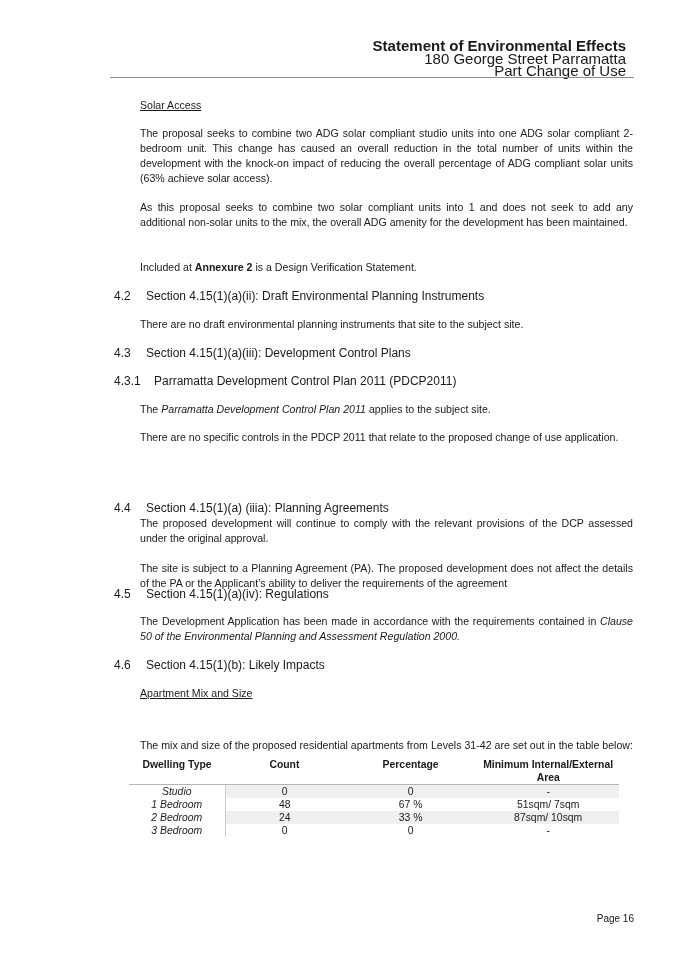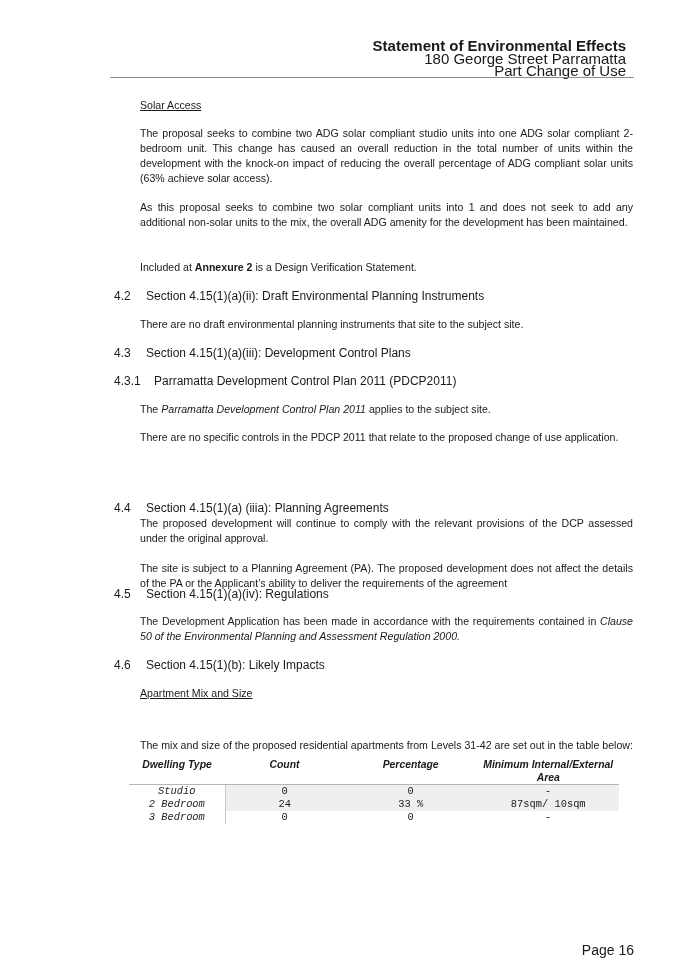--- a/index.html
+++ b/index.html
@@ -24,32 +24,32 @@
     .heading .num { display: inline-block; width: 32px; }
     .heading.h3 .num { width: 40px; }
     .it { font-style: italic; }
     .b { font-weight: bold; }
 
     table.mix {
       position: absolute; left: 129px; top: 756px; width: 490px;
       border-collapse: collapse; font-size: 10.4px;
     }
     table.mix th {
-      font-weight: bold; font-style: italic; text-align: center; vertical-align: top;
+      font-weight: bold; text-align: center; vertical-align: top;
       padding: 2px 2px 0 2px; line-height: 13px;
       border-bottom: 1.5px solid #b5b5b5;
     }
-    table.mix td { text-align: center; padding: 0 2px; line-height: 13px; height: 13px; font-family: Liberation Mono, monospace; }
+    table.mix td { text-align: center; padding: 0 2px; line-height: 13px; height: 13px; }
     table.mix td.type { font-style: italic; border-right: 1.5px solid #c8c8c8; }
     table.mix tr.shade td { background: #efefef; }
     table.mix tr.shade td.type { background: #ffffff; }
     table.mix tr.total td { font-weight: bold; }
     .c1 { width: 95px; } .c2 { width: 120px; } .c3 { width: 134px; } .c4 { width: 141px; margin-left: 16px; }
 
-    .footer { position: absolute; right: 48px; top: 942px; font-size: 14px; }
+    .footer { position: absolute; right: 48px; top: 913px; font-size: 10px; }
   </style>
 </head>
 <body>
 
 <div class="header">
   <div class="title">Statement of Environmental Effects</div>
   <div>180 George Street Parramatta</div>
   <div>Part Change of Use</div>
 </div>
 <div class="header-rule"></div>
@@ -90,20 +90,26 @@
         <th class="c4">Minimum Internal/External Area</th>
       </tr>
     </thead>
     <tbody>
       <tr class="shade">
         <td class="type">Studio</td>
         <td>0</td>
         <td>0</td>
         <td>-</td>
       </tr>
+      <tr>
+        <td class="type">1 Bedroom</td>
+        <td>48</td>
+        <td>67 %</td>
+        <td>51sqm/ 7sqm</td>
+      </tr>
       <tr class="shade">
         <td class="type">2 Bedroom</td>
         <td>24</td>
         <td>33 %</td>
         <td>87sqm/ 10sqm</td>
       </tr>
       <tr>
         <td class="type">3 Bedroom</td>
         <td>0</td>
         <td>0</td>

